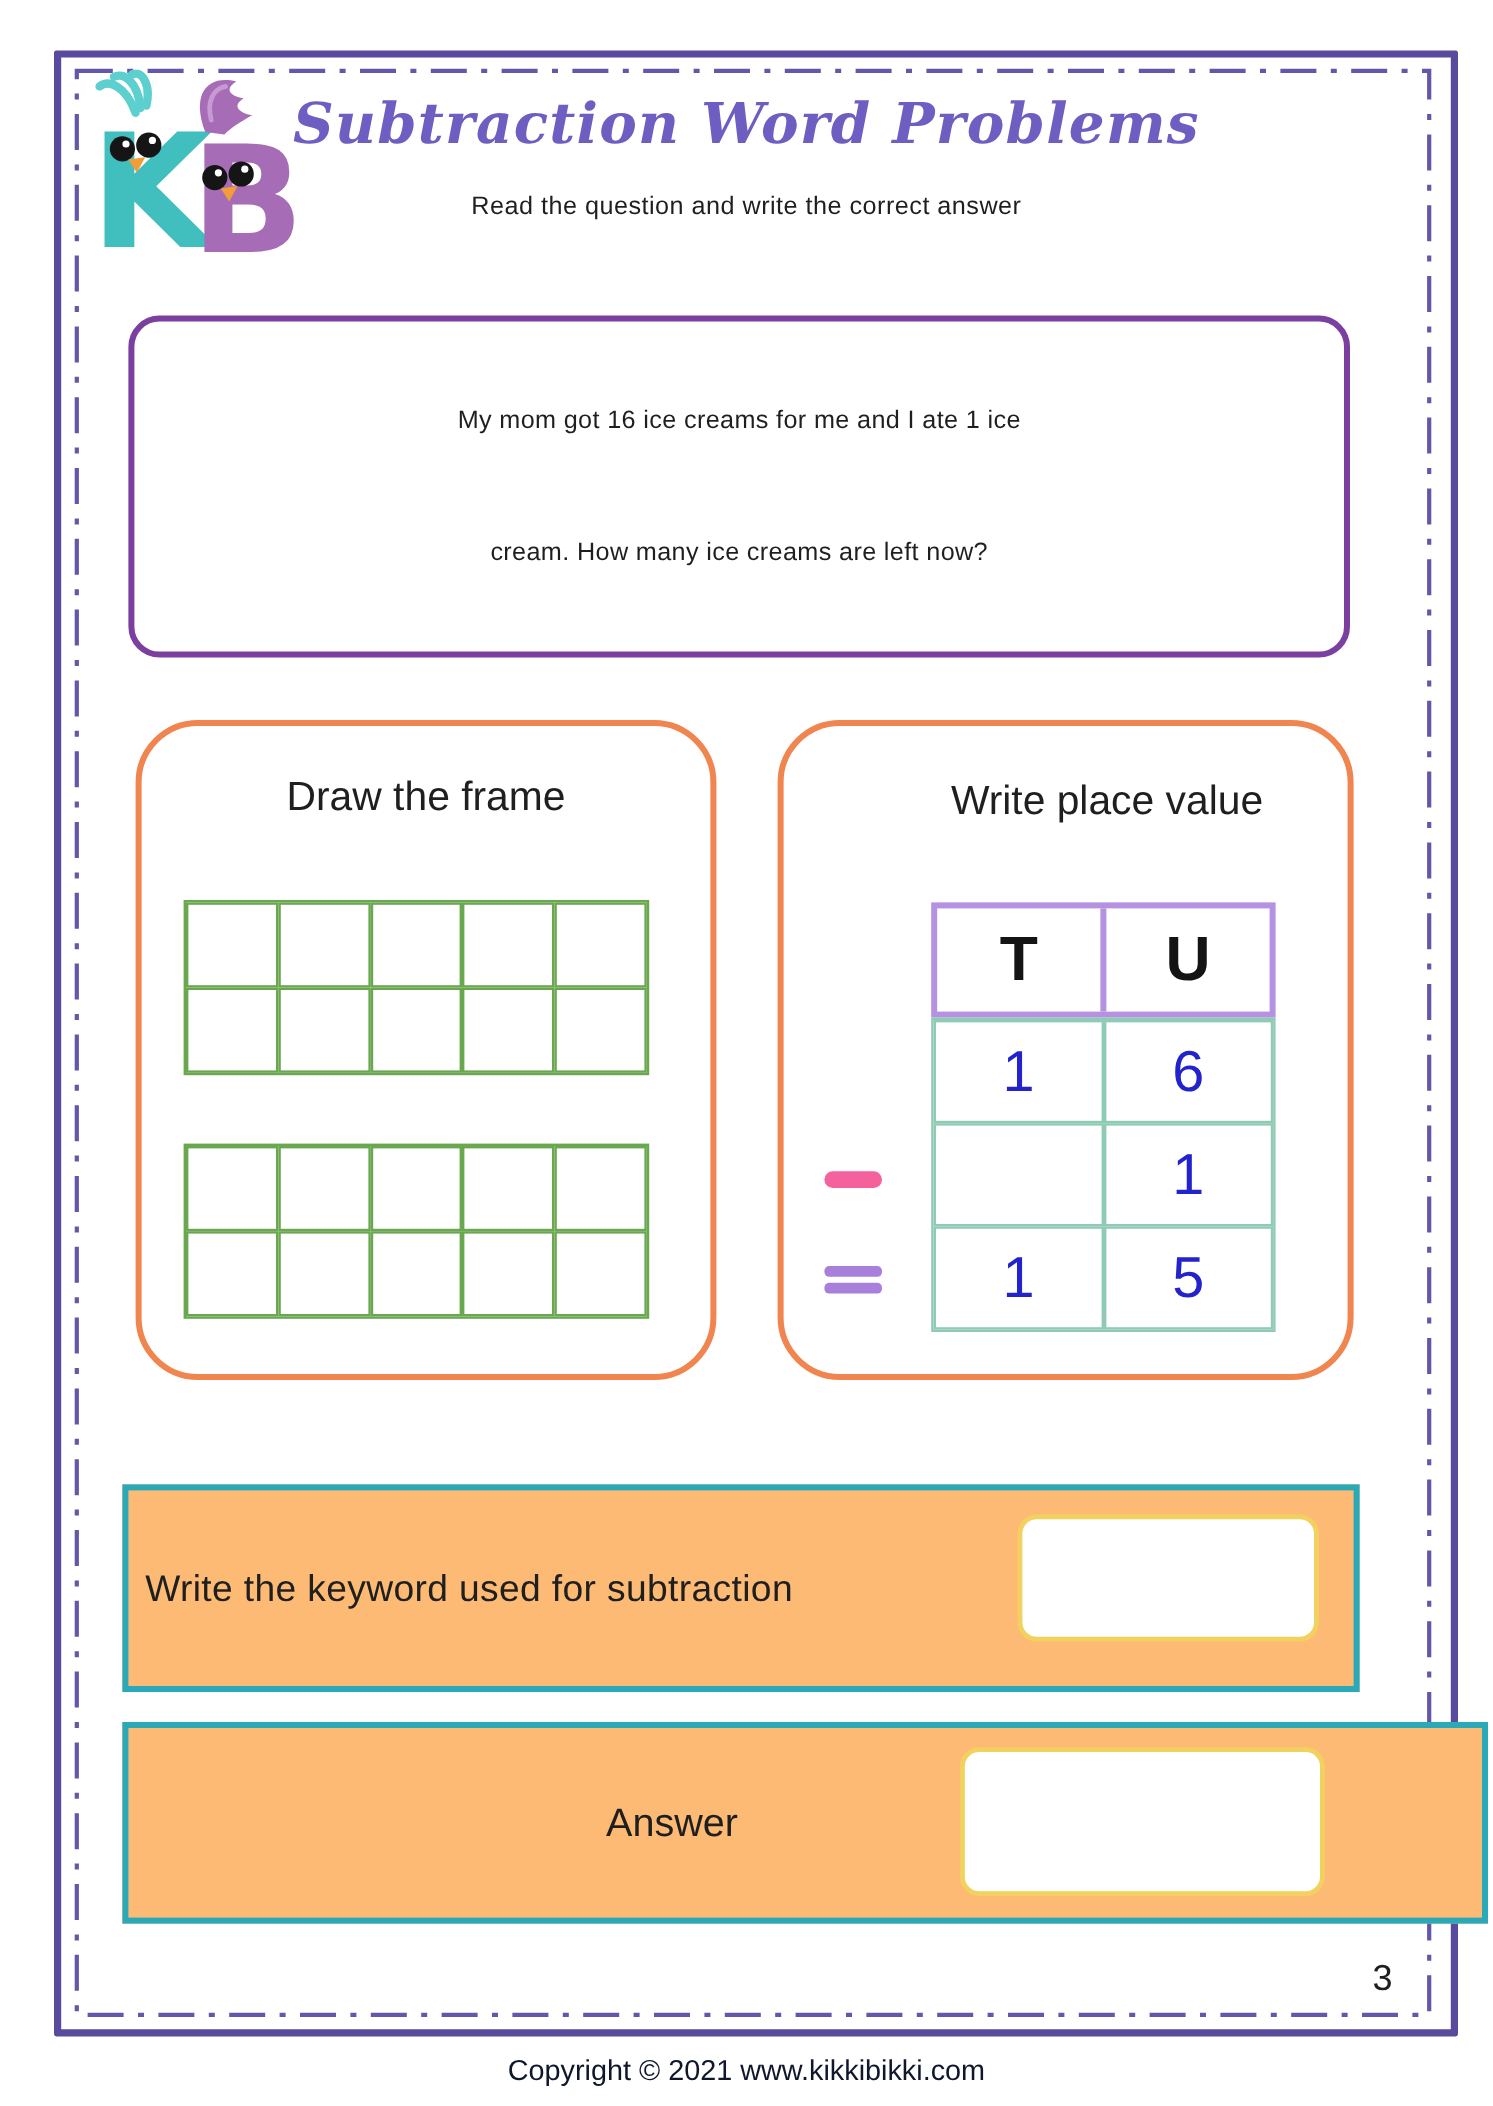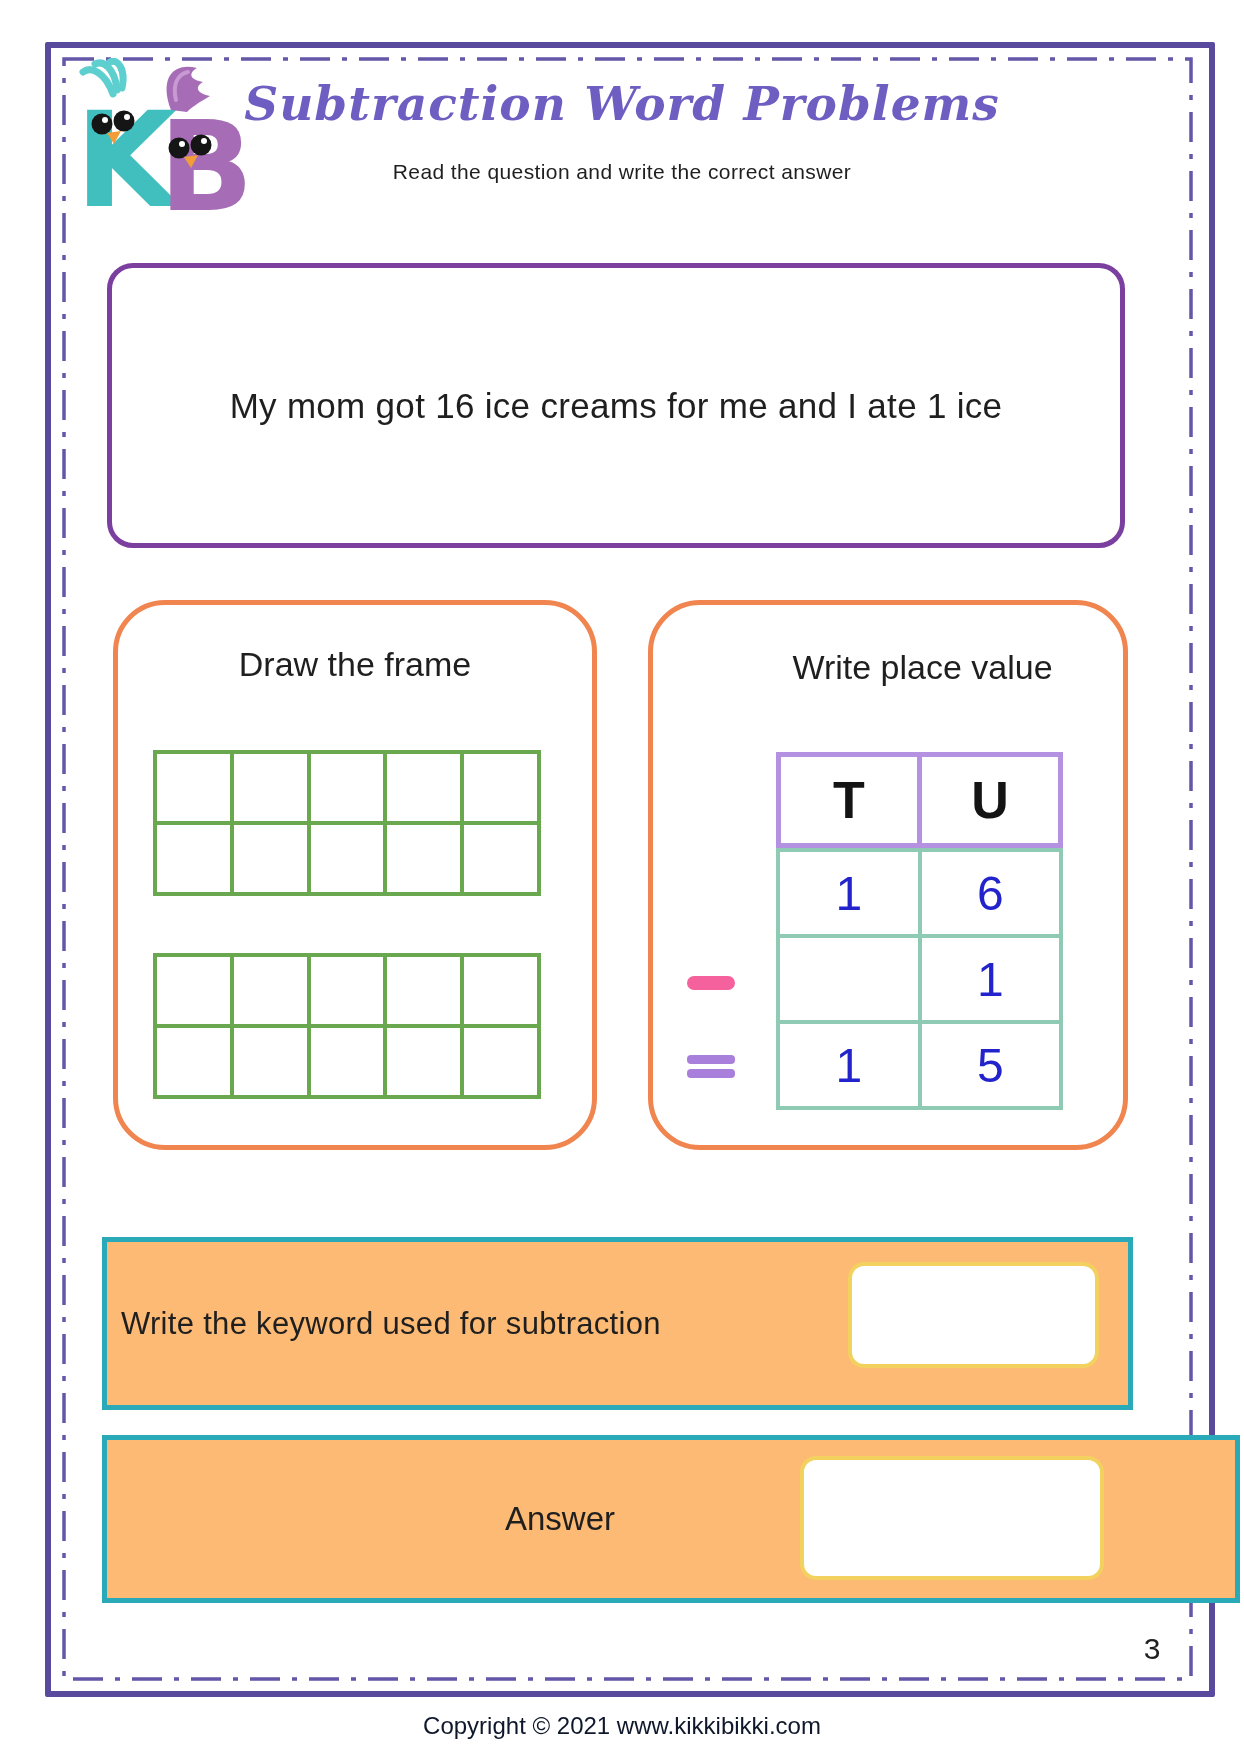--- a/index.html
+++ b/index.html
@@ -16,21 +16,21 @@
   .abs{position:absolute}
   .outer-border{left:45px;top:42px;width:1170px;height:1655px;border:6px solid var(--frame-purple);border-radius:2px}
   .dashdot{left:0;top:0;width:1244px;height:1755px;pointer-events:none}
   .logo{left:75px;top:58px;width:188px;height:158px}
   .page-title{left:0;top:76px;width:100%;text-align:center;
       font-family:"DejaVu Serif",serif;font-style:italic;font-weight:bold;
       font-size:47px;letter-spacing:1px;color:var(--title-purple)}
   .subtitle{left:0;top:160px;width:100%;text-align:center;font-size:21px;letter-spacing:.4px}
   .problem-box{left:107px;top:263px;width:1018px;height:285px;border:5px solid var(--problem-border);
       border-radius:26px;display:flex;flex-direction:column;justify-content:center;align-items:center}
-  .problem-line{font-size:35px;line-height:110px;letter-spacing:.3px;text-align:center;white-space:nowrap}
+  .problem-line{font-size:21px;line-height:110px;letter-spacing:.3px;text-align:center;white-space:nowrap}
   .orange-box{border:5px solid var(--orange);border-radius:52px;background:#fff}
   .box-frame{left:113px;top:600px;width:484px;height:550px}
   .box-place{left:648px;top:600px;width:480px;height:550px}
   .section-title{width:100%;text-align:center;font-size:34px}
   .title-frame{left:113px;top:645px;width:484px}
   .title-place{left:648px;top:648px;width:549px}
   .ten-frame{display:grid;border:2px solid var(--grid-green)}
   .ten-frame .cell{border:2px solid var(--grid-green)}
   .grid-0{left:153px;top:750px;width:388px;height:146px}
   .grid-1{left:153px;top:953px;width:388px;height:146px}
@@ -93,20 +93,21 @@
       <path d="M109,99 L123,97 L116,110 Z" fill="#f29d38"></path>
     </g>
   </svg>
 </div>
 
 <h1 class="abs page-title">Subtraction Word Problems</h1>
 <div class="abs subtitle">Read the question and write the correct answer</div>
 
 <div class="abs problem-box">
   <p class="problem-line">My mom got 16 ice creams for me and I ate 1 ice</p>
+  <p class="problem-line">cream. How many ice creams are left now?</p>
 </div>
 
 <section class="abs orange-box box-frame"></section>
 <div class="abs section-title title-frame">Draw the frame</div>
 <div class="abs ten-frame grid-0" style="grid-template-columns: repeat(5, 1fr); grid-template-rows: repeat(2, 1fr);">
     <div class="cell"></div>
     <div class="cell"></div>
     <div class="cell"></div>
     <div class="cell"></div>
     <div class="cell"></div>

